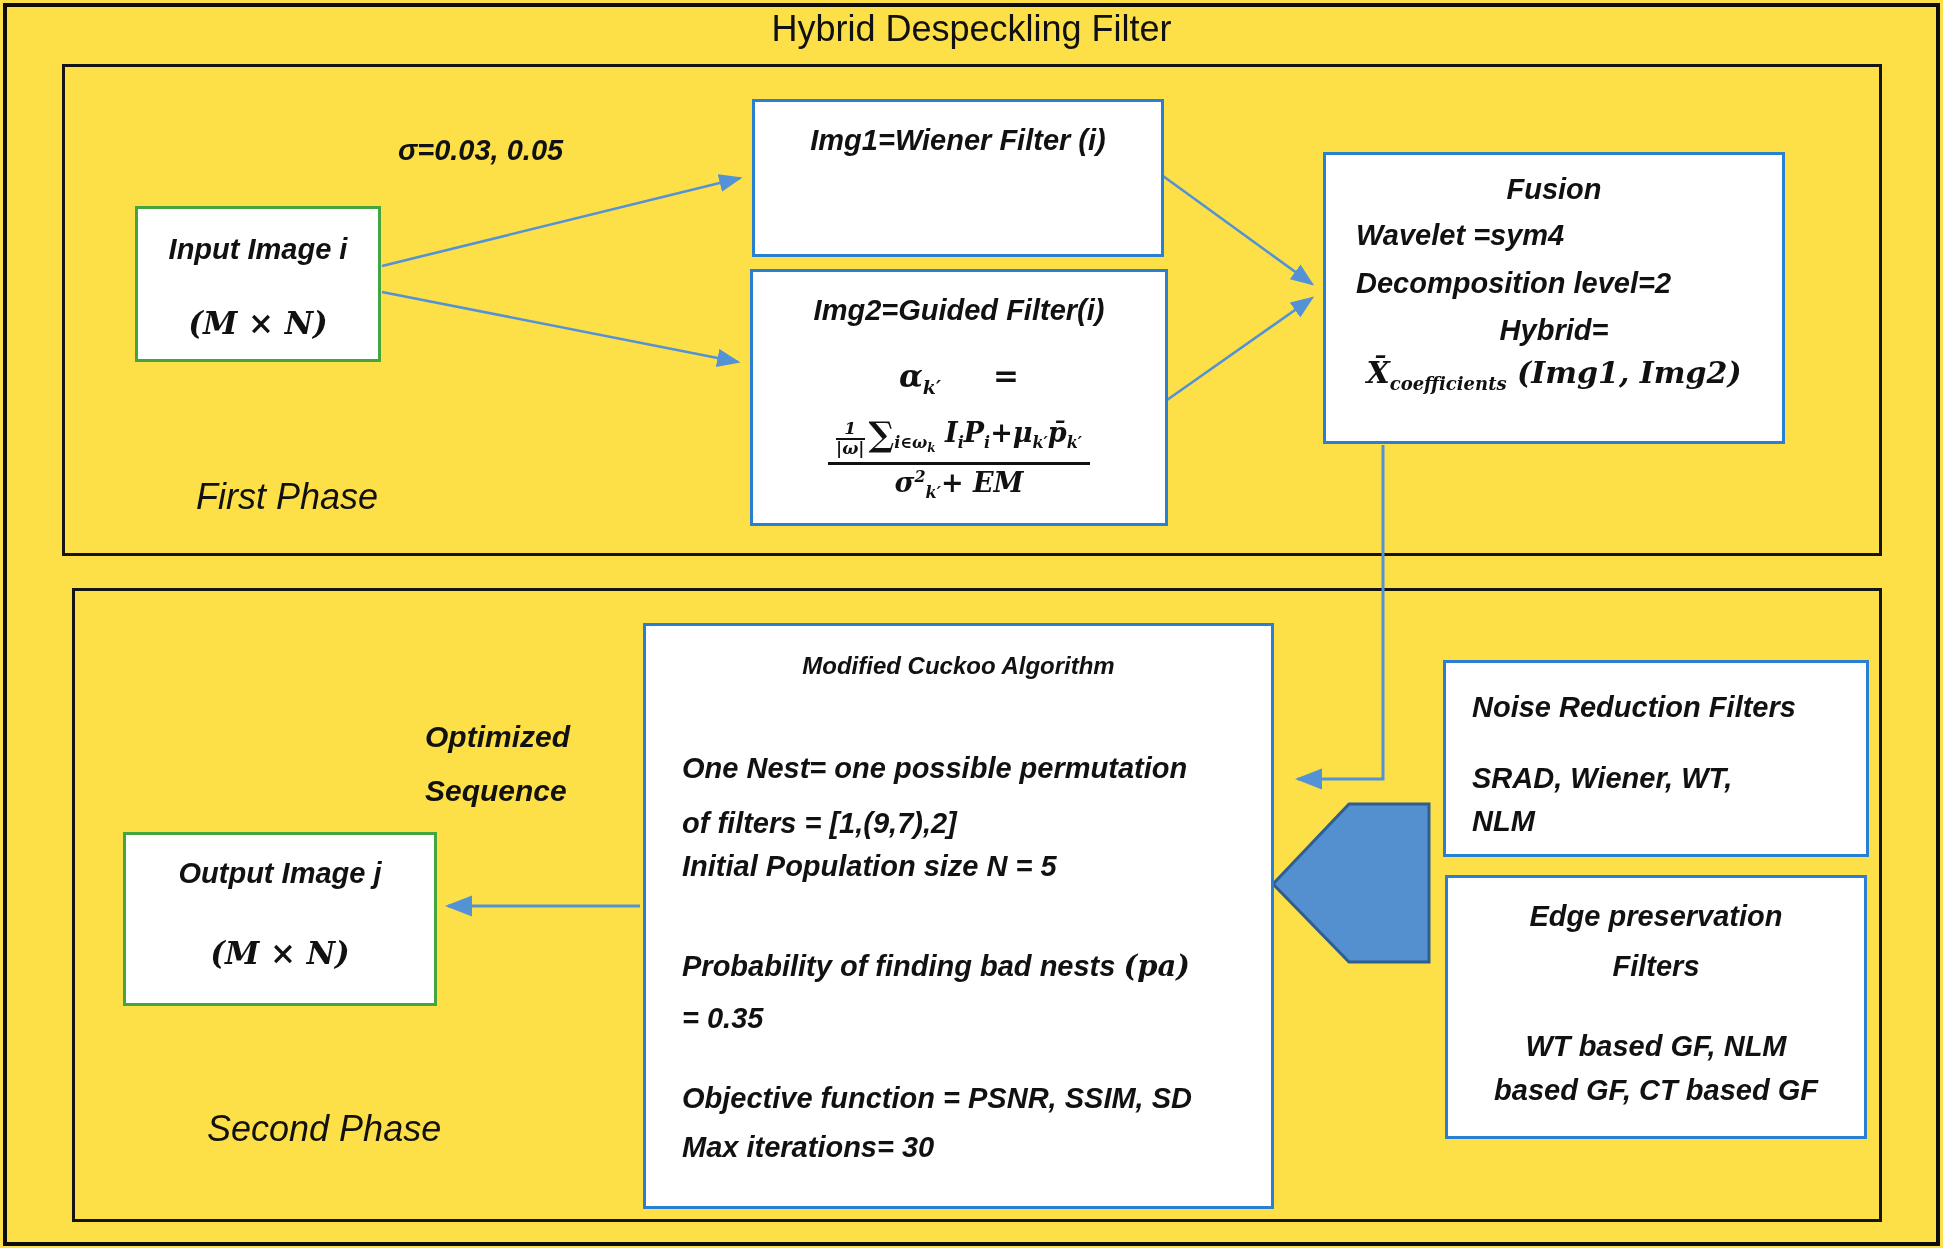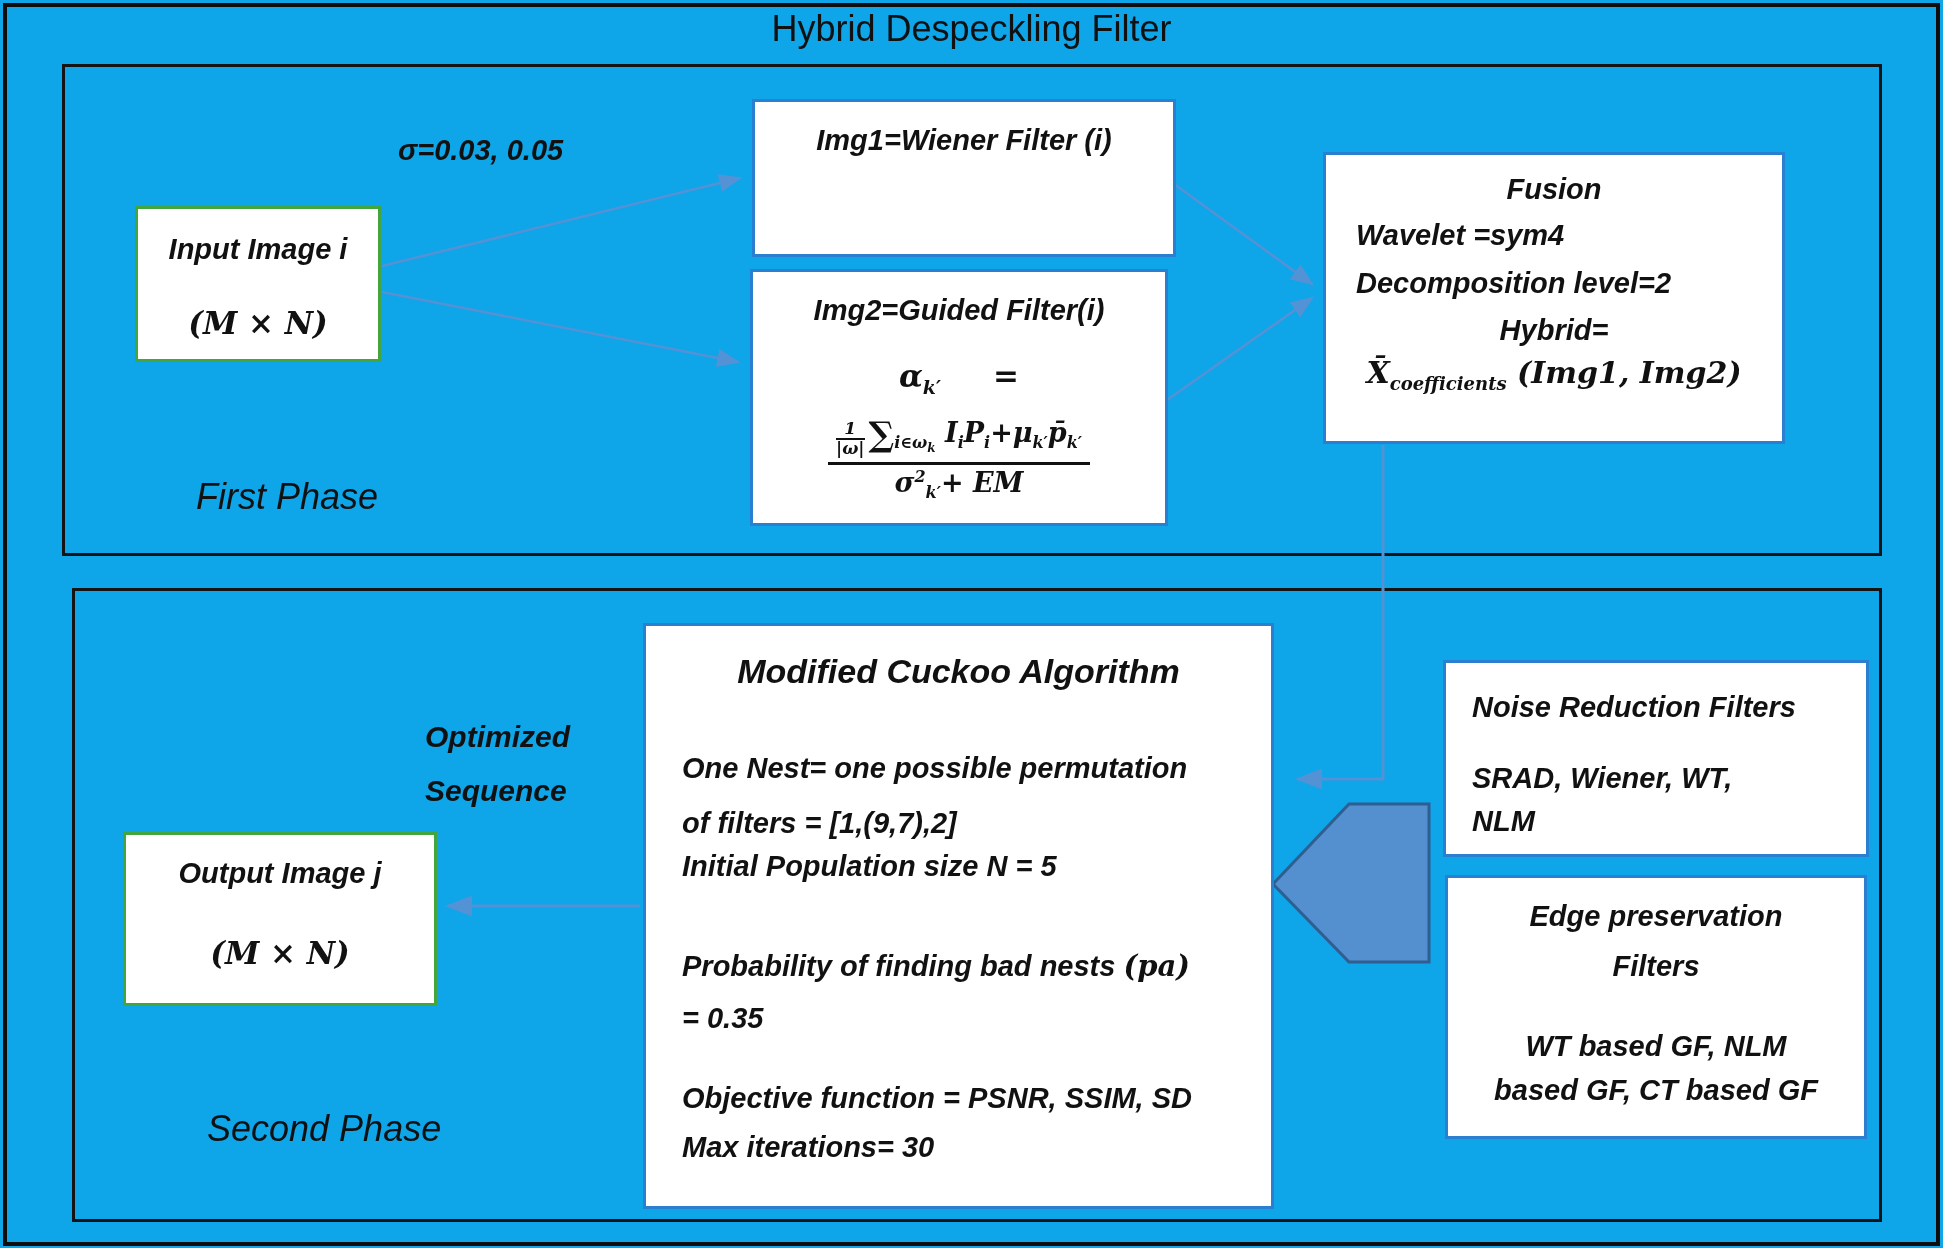--- a/index.html
+++ b/index.html
@@ -1,16 +1,16 @@
 <!DOCTYPE html>
 <html><head>
 <meta charset="utf-8">
 <style>
   html,body{margin:0;padding:0;background:#ffffff;}
-  #page{position:relative;width:1943px;height:1248px;background:#0ea5e9;overflow:hidden;
+  #page{position:relative;width:1943px;height:1248px;background:#fde047;overflow:hidden;
         font-family:"Liberation Sans",sans-serif;color:#111;}
   .abs{position:absolute;}
   .frame{position:absolute;border:4px solid #0d0d0d;}
   .phasebox{position:absolute;border:3px solid #141414;background:transparent;}
   .bluebox{position:absolute;border:3px solid #2b7fd0;background:#ffffff;}
   .greenbox{position:absolute;border:3px solid #42a53e;background:#ffffff;}
   .btxt{font-style:italic;font-weight:700;font-size:29px;white-space:nowrap;}
   .ltxt{font-style:italic;font-weight:400;font-size:36px;white-space:nowrap;margin-top:16px;}
   .math{font-family:"DejaVu Serif",serif;font-style:italic;white-space:nowrap;}
   .center{text-align:center;width:100%;left:0;}
@@ -56,21 +56,21 @@
     <polygon points="1273,884 1349,804 1429,804 1429,962 1349,962" fill="#548fd0" stroke="#2f5e91" stroke-width="3"></polygon>
   </svg>
 
   <div class="abs btxt" style="left:398px;top:134px;">σ=0.03, 0.05</div>
 
   <div class="greenbox" style="left:135px;top:206px;width:240px;height:150px;">
     <div class="abs btxt center" style="top:24px;">Input Image i</div>
     <div class="abs math center" style="top:96px;font-size:31px;font-weight:700;">(M × N)</div>
   </div>
 
-  <div class="bluebox" style="left:752px;top:99px;width:406px;height:152px;padding-left:12px;">
+  <div class="bluebox" style="left:752px;top:99px;width:406px;height:152px;">
     <div class="abs btxt center" style="top:22px;">Img1=Wiener Filter (i)</div>
   </div>
 
   <div class="bluebox" style="left:750px;top:269px;width:412px;height:251px;">
     <div class="abs btxt center" style="top:22px;">Img2=Guided Filter(i)</div>
     <div class="abs center math" style="top:86px;font-size:31px;font-weight:700;">
       <span>α</span><sub style="font-size:19px;">k′</sub><span style="display:inline-block;width:52px;"></span><span>=</span>
     </div>
     <div class="abs center" style="top:142px;">
       <span class="bigfrac math" style="font-size:27px;font-weight:700;">
@@ -98,21 +98,21 @@
 
   <div class="abs btxt" style="left:425px;top:720px;font-size:30px;">Optimized</div>
   <div class="abs btxt" style="left:425px;top:774px;font-size:30px;">Sequence</div>
 
   <div class="greenbox" style="left:123px;top:832px;width:308px;height:168px;">
     <div class="abs btxt center" style="top:22px;">Output Image j</div>
     <div class="abs math center" style="top:100px;font-size:31px;font-weight:700;">(M × N)</div>
   </div>
 
   <div class="bluebox" style="left:643px;top:623px;width:625px;height:580px;">
-    <div class="abs btxt center" style="top:26px;font-size:34px;">Modified Cuckoo Algorithm</div>
+    <div class="abs btxt center" style="top:26px;font-size:24px;">Modified Cuckoo Algorithm</div>
     <div class="abs btxt" style="left:36px;top:126px;">One Nest= one possible permutation</div>
     <div class="abs btxt" style="left:36px;top:181px;">of filters = [1,(9,7),2]</div>
     <div class="abs btxt" style="left:36px;top:224px;">Initial Population size N = 5</div>
     <div class="abs btxt" style="left:36px;top:323px;"><span>Probability of finding bad nests </span><span class="math" style="font-weight:700;">(pa)</span></div>
     <div class="abs btxt" style="left:36px;top:376px;">= 0.35</div>
     <div class="abs btxt" style="left:36px;top:456px;">Objective function = PSNR, SSIM, SD</div>
     <div class="abs btxt" style="left:36px;top:505px;">Max iterations= 30</div>
   </div>
 
   <div class="bluebox" style="left:1443px;top:660px;width:420px;height:191px;">

